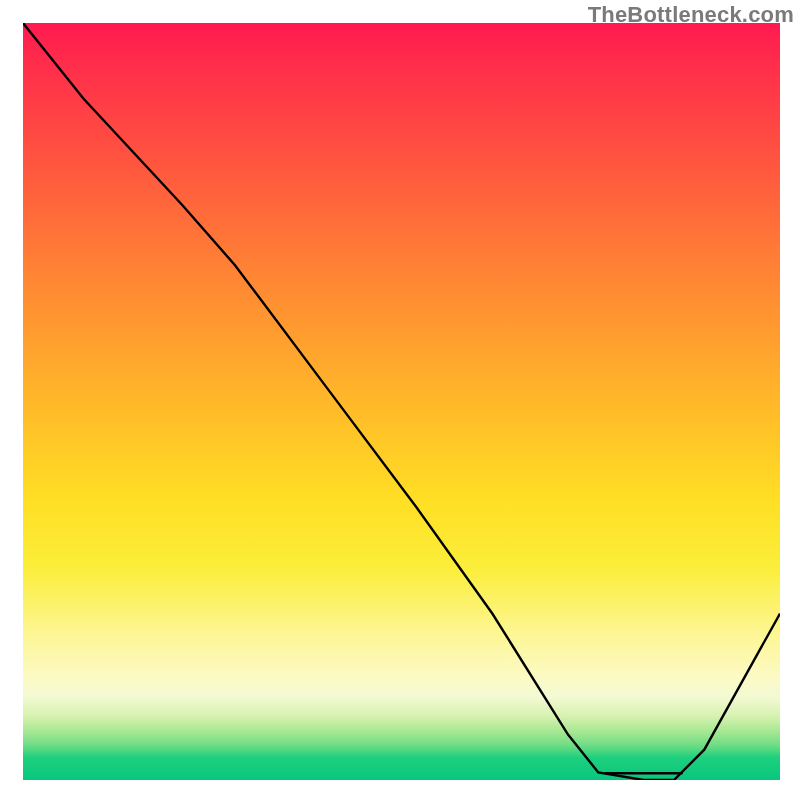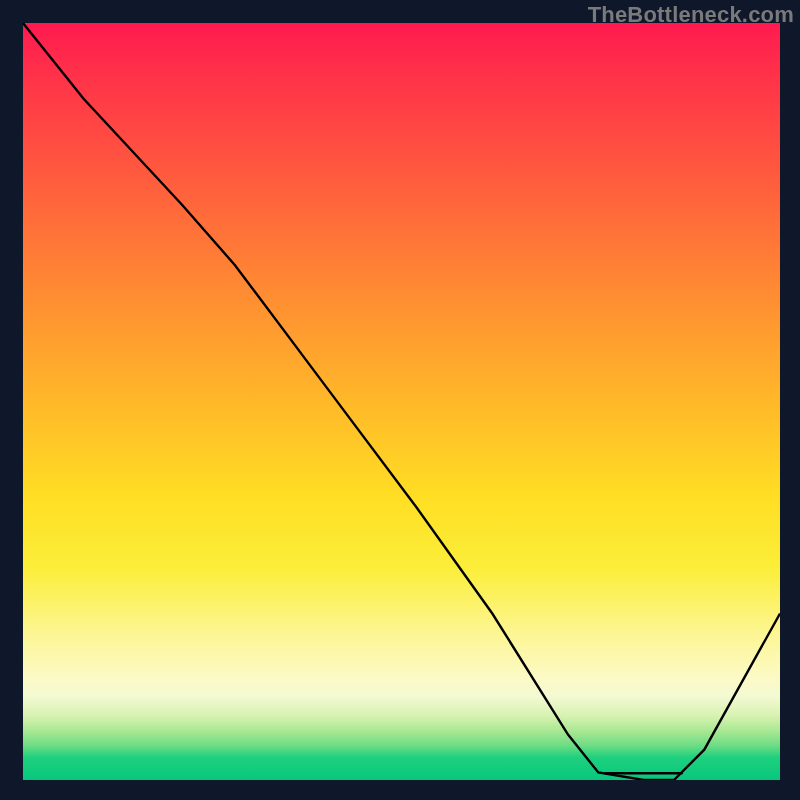--- a/index.html
+++ b/index.html
@@ -10,21 +10,21 @@
     overflow: hidden;
     background: #000;
     font-family: Arial, Helvetica, sans-serif;
   }
   .frame {
     position: absolute;
     left: 0;
     top: 0;
     width: 800px;
     height: 800px;
-    background: #0f172a;
+    background: #ffffff;
   }
   .plot {
     position: absolute;
     left: 23px;
     top: 23px;
     width: 757px;
     height: 757px;
     overflow: hidden;
   }
   .gradient-bg {

